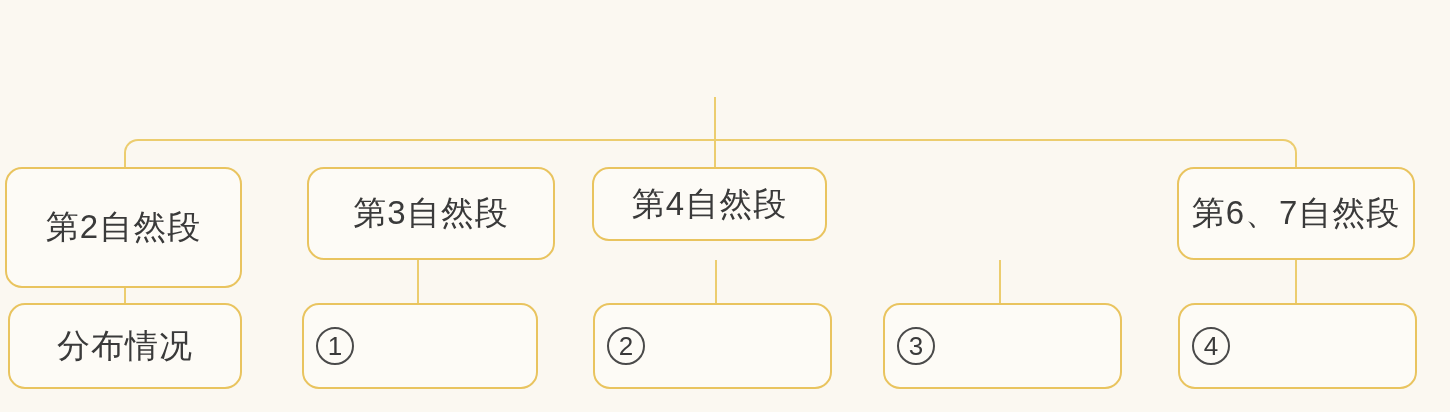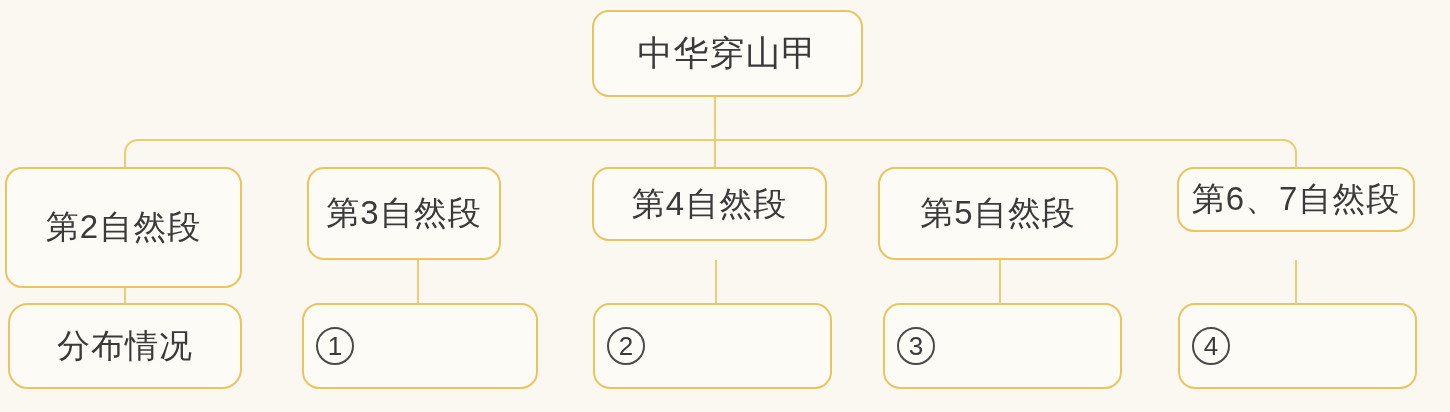--- a/index.html
+++ b/index.html
@@ -71,41 +71,35 @@
   <div class="vline" style="left:714px; top:97px; height:70px;"></div>
 
   <div class="bracket" style="left:124px; top:139px; width:1173px; height:28px;"></div>
 
   <div class="vline" style="left:124px; top:260px; height:43px;"></div>
   <div class="vline" style="left:417px; top:260px; height:43px;"></div>
   <div class="vline" style="left:715px; top:260px; height:43px;"></div>
   <div class="vline" style="left:999px; top:260px; height:43px;"></div>
   <div class="vline" style="left:1295px; top:260px; height:43px;"></div>
 
-  <div class="box root" style="left:592px; top:10px; width:271px; height:87px;">
-    <span>中华穿山甲</span>
-  </div>
 
   <div class="box" style="left:5px; top:167px; width:237px; height:121px;">
     <span>第2自然段</span>
   </div>
-  <div class="box" style="left:307px; top:167px; width:194px; height:93px;">
+  <div class="box" style="left:307px; top:167px; width:248px; height:93px;">
     <span>第3自然段</span>
   </div>
   <div class="box" style="left:592px; top:167px; width:235px; height:74px;">
     <span>第4自然段</span>
   </div>
-  <div class="box" style="left:878px; top:167px; width:240px; height:93px;">
-    <span>第5自然段</span>
-  </div>
-  <div class="box" style="left:1177px; top:167px; width:238px; height:65px;">
+  <div class="box" style="left:1177px; top:167px; width:238px; height:93px;">
     <span>第6、7自然段</span>
   </div>
 
-  <div class="box" style="left:8px; top:303px; width:234px; height:86px;border-radius:20px;">
+  <div class="box" style="left:8px; top:303px; width:234px; height:86px;">
     <span>分布情况</span>
   </div>
   <div class="box left-content" style="left:302px; top:303px; width:236px; height:86px;">
     <span class="circled-num">
       <span>1</span>
     </span>
   </div>
   <div class="box left-content" style="left:593px; top:303px; width:239px; height:86px;">
     <span class="circled-num">
       <span>2</span>

